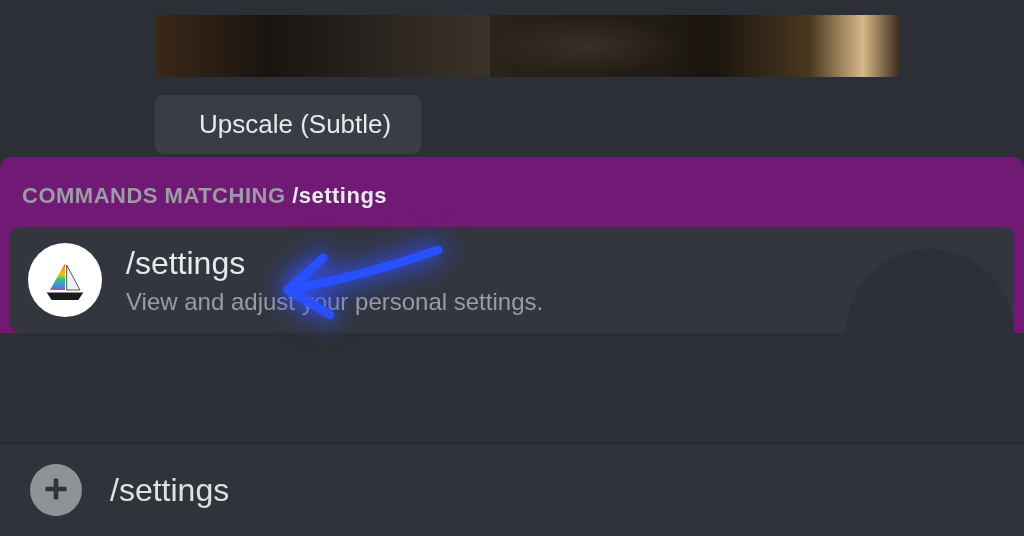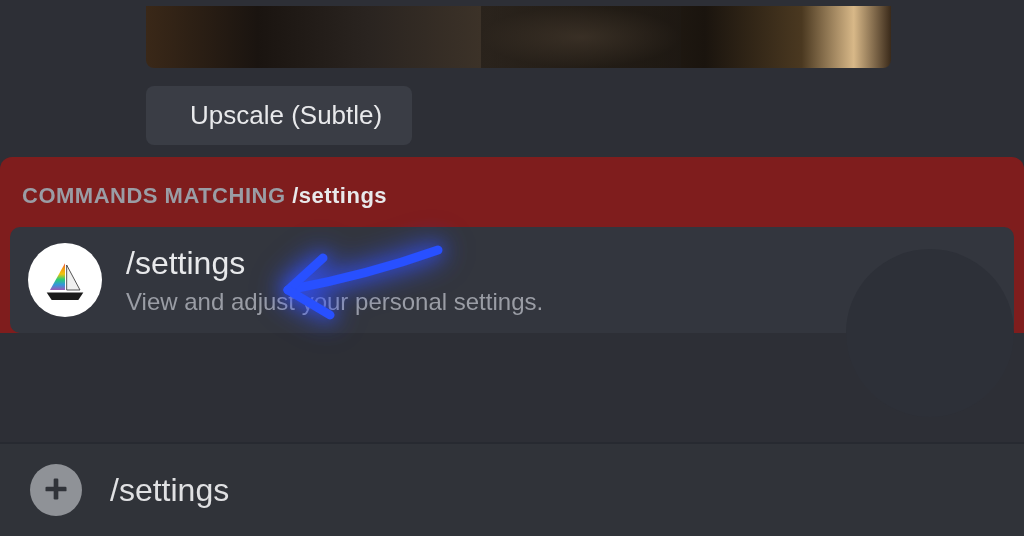--- a/index.html
+++ b/index.html
@@ -10,21 +10,21 @@
     body {
       width: 1024px;
       height: 536px;
       background: #1f2229;
       font-family: -apple-system, BlinkMacSystemFont, "Segoe UI", Helvetica, Arial, sans-serif;
       overflow: hidden;
       position: relative;
     }
     .outer-frame {
       background: #2d2f36;
-      padding: 6px;
+      padding: 15px;
       height: 100%;
     }
     .top-image-strip {
       margin-left: 140px;
       width: 745px;
       height: 62px;
       background: linear-gradient(90deg, #3a2818 0%, #1a1410 15%, #2a2420 30%, #3c3228 45%, #2a2218 60%, #1a140e 75%, #4a3820 88%, #d8b888 95%, #3a2a1a 100%);
       border-radius: 0 0 8px 8px;
       position: relative;
       overflow: hidden;
@@ -55,21 +55,21 @@
       cursor: pointer;
       color: #e8e9eb;
       font-size: 26px;
       font-weight: 500;
     }
     .autocomplete-panel {
       position: absolute;
       left: 0;
       right: 0;
       top: 157px;
-      background: #7f1d1d;
+      background: #701a75;
       padding: 12px 0 0 0;
       border-radius: 12px 12px 0 0;
     }
     .matching-header {
       padding: 14px 22px 18px 22px;
       font-size: 22px;
       letter-spacing: 0.5px;
     }
     .matching-prefix {
       color: #9a9da5;

